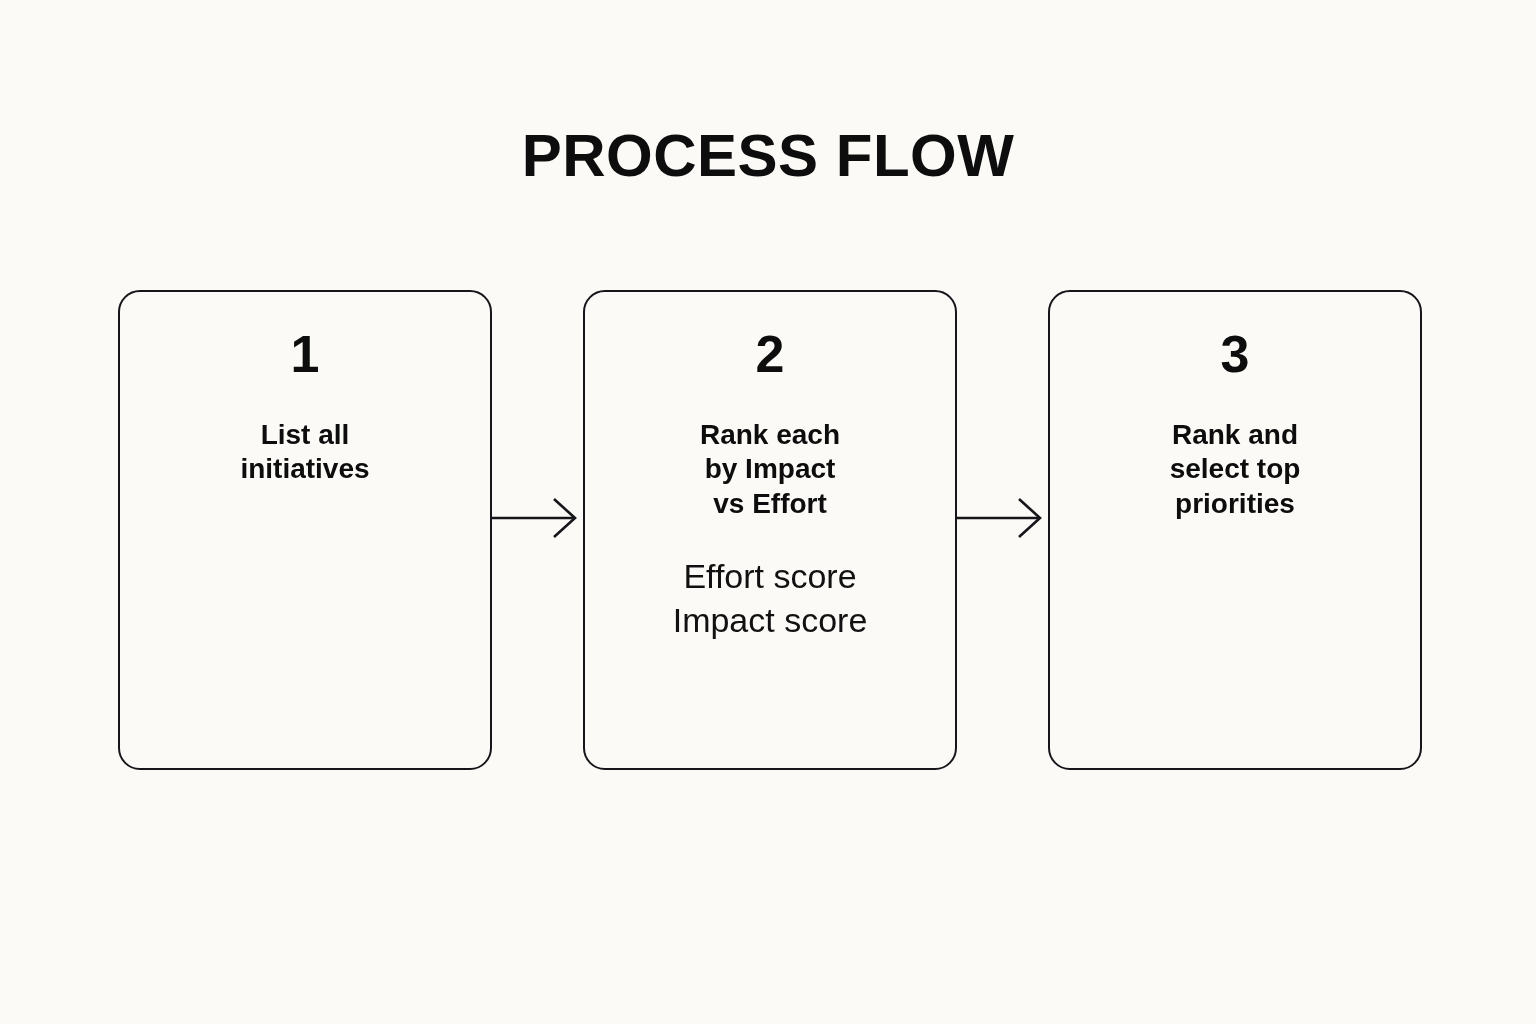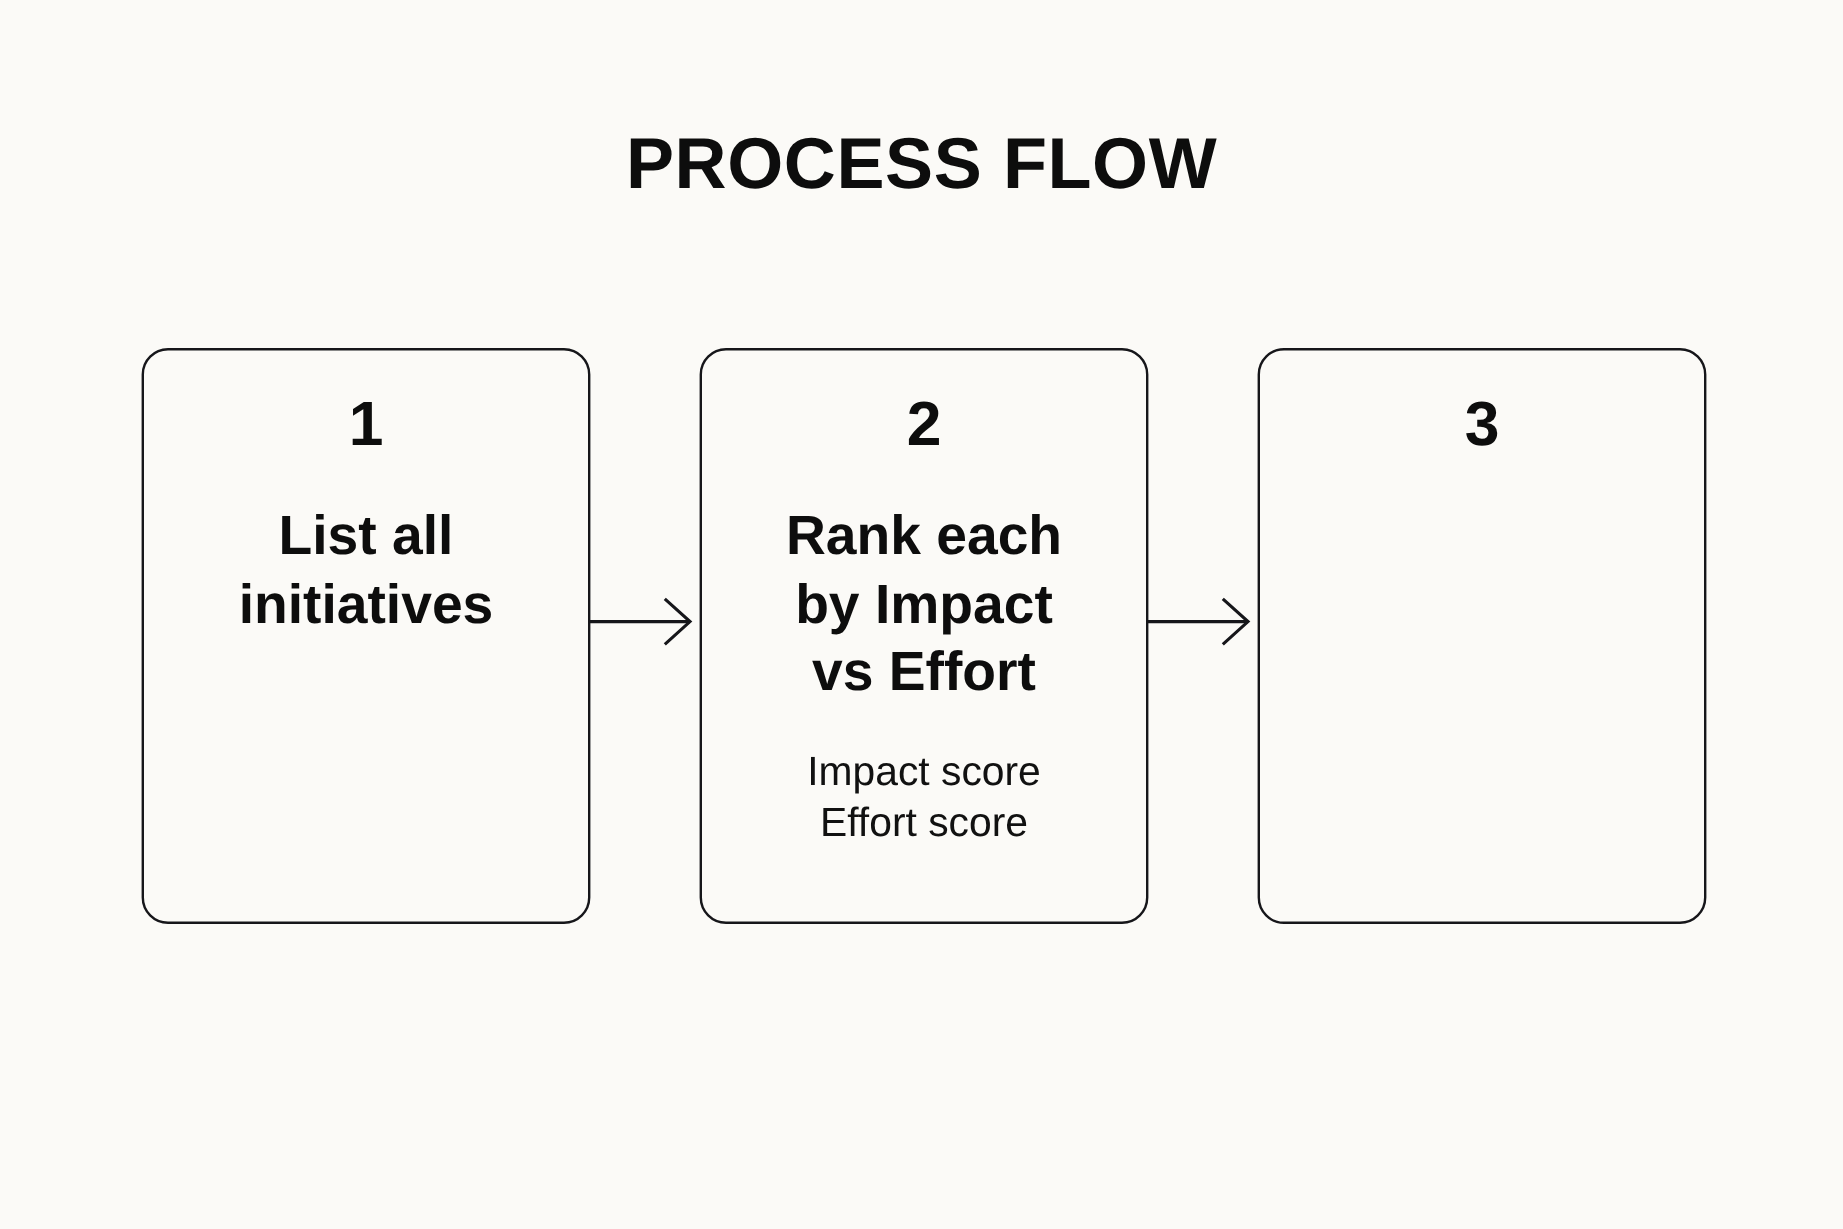--- a/index.html
+++ b/index.html
@@ -20,21 +20,21 @@
     position: relative;
     width: 1536px;
     height: 1024px;
     background: #FBFAF7;
   }
 
   
   #diagram-title {
     position: absolute;
     left: 0;
-    top: 105px;
+    top: 124px;
     width: 1536px;
     text-align: center;
     font-size: 60px;
     font-weight: 700;
     letter-spacing: 0.5px;
     line-height: 1.05;
     color: #0D0D0D;
     white-space: pre;
   }
 
@@ -61,21 +61,21 @@
 
   .step-number {
     font-size: 52px;
     font-weight: 700;
     line-height: 1;
     color: #0D0D0D;
     margin-bottom: 38px;
   }
 
   .step-label {
-    font-size: 46px;
+    font-size: 28px;
     font-weight: 700;
     line-height: 1.23;
     text-align: center;
     color: #0D0D0D;
     white-space: pre-line;
   }
 
   .step-sublist {
     margin-top: 34px;
     font-size: 34px;
@@ -133,29 +133,32 @@
       <path d="M 63 5 L 84 24 L 63 43"></path>
     </svg>
   </div>
 
   <div class="step-box" id="step-box-2">
     <div class="step-number">2</div>
     <div class="step-label">Rank each
 by Impact
 vs Effort</div>
     <div class="step-sublist">
+      <div class="step-subitem">Effort score</div>
       <div class="step-subitem">Impact score</div>
-      <div class="step-subitem">Effort score</div>
     </div>
   </div>
 
   <div class="connector" id="connector-2-3">
     <svg viewBox="0 0 92 48" xmlns="http://www.w3.org/2000/svg">
       <line x1="0" y1="24" x2="84" y2="24"></line>
       <path d="M 63 5 L 84 24 L 63 43"></path>
     </svg>
   </div>
 
   <div class="step-box" id="step-box-3">
     <div class="step-number">3</div>
+    <div class="step-label">Rank and
+select top
+priorities</div>
   </div>
 
 </div>
 
 </body></html>

